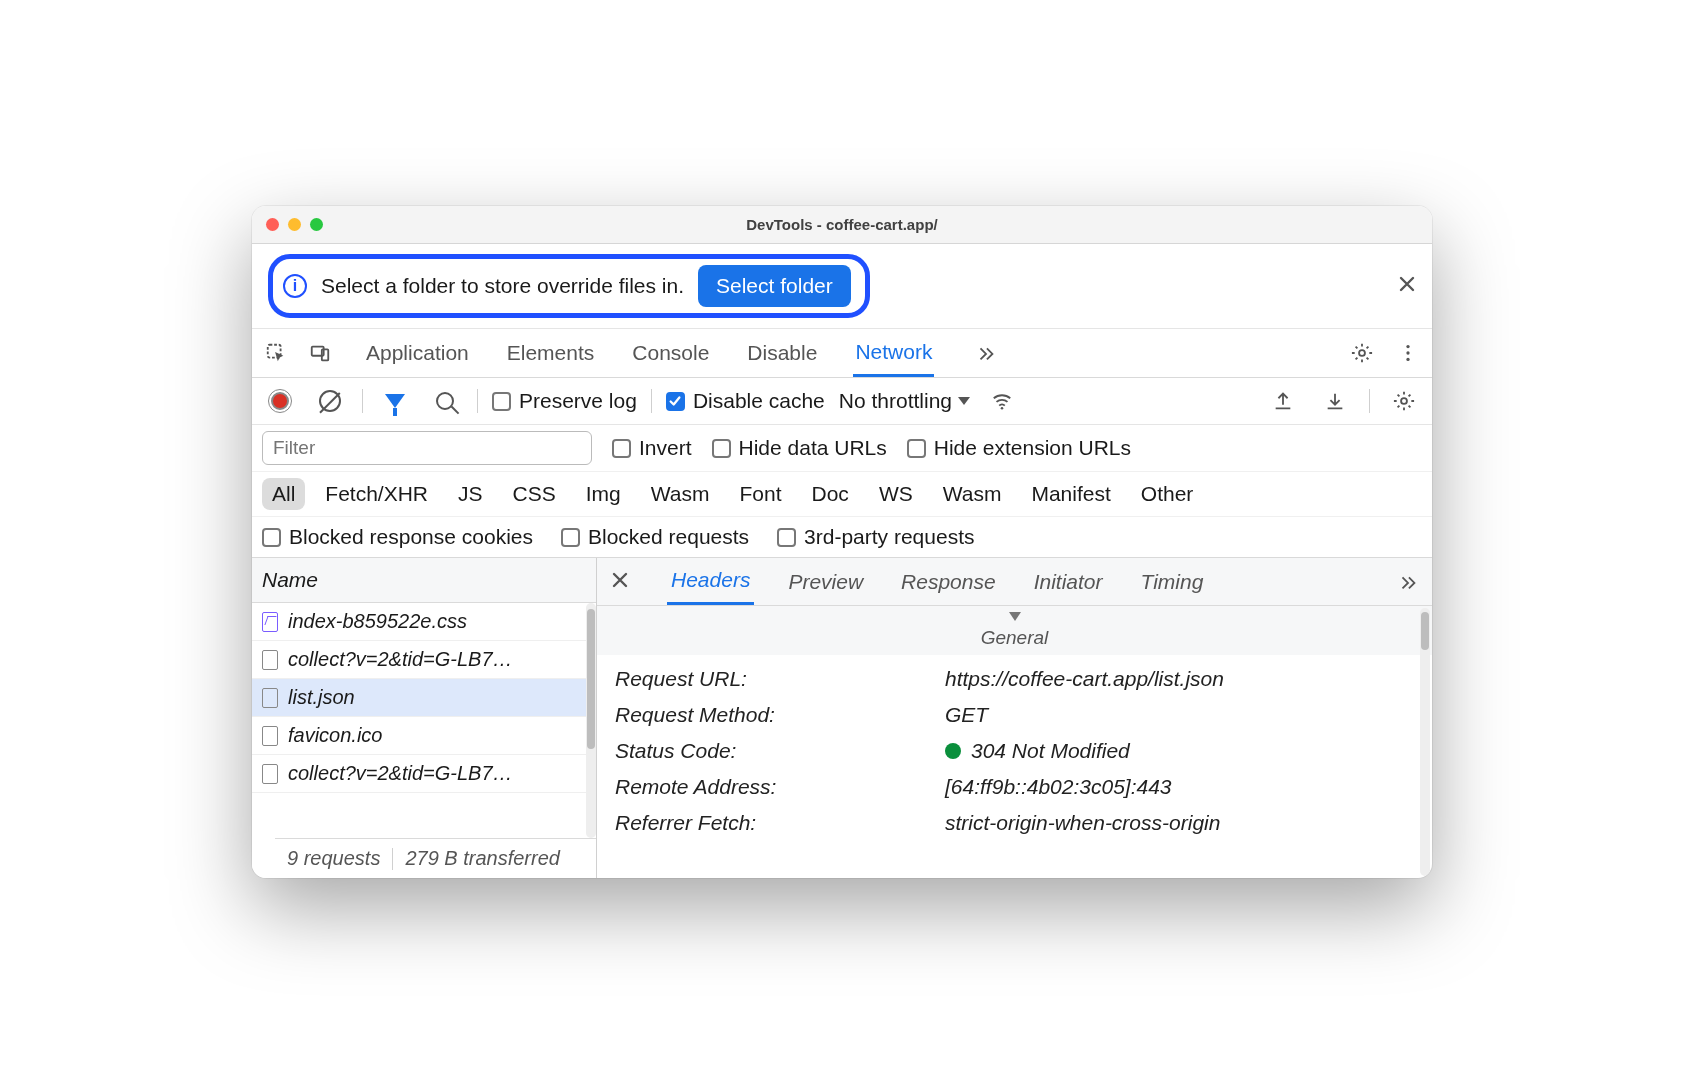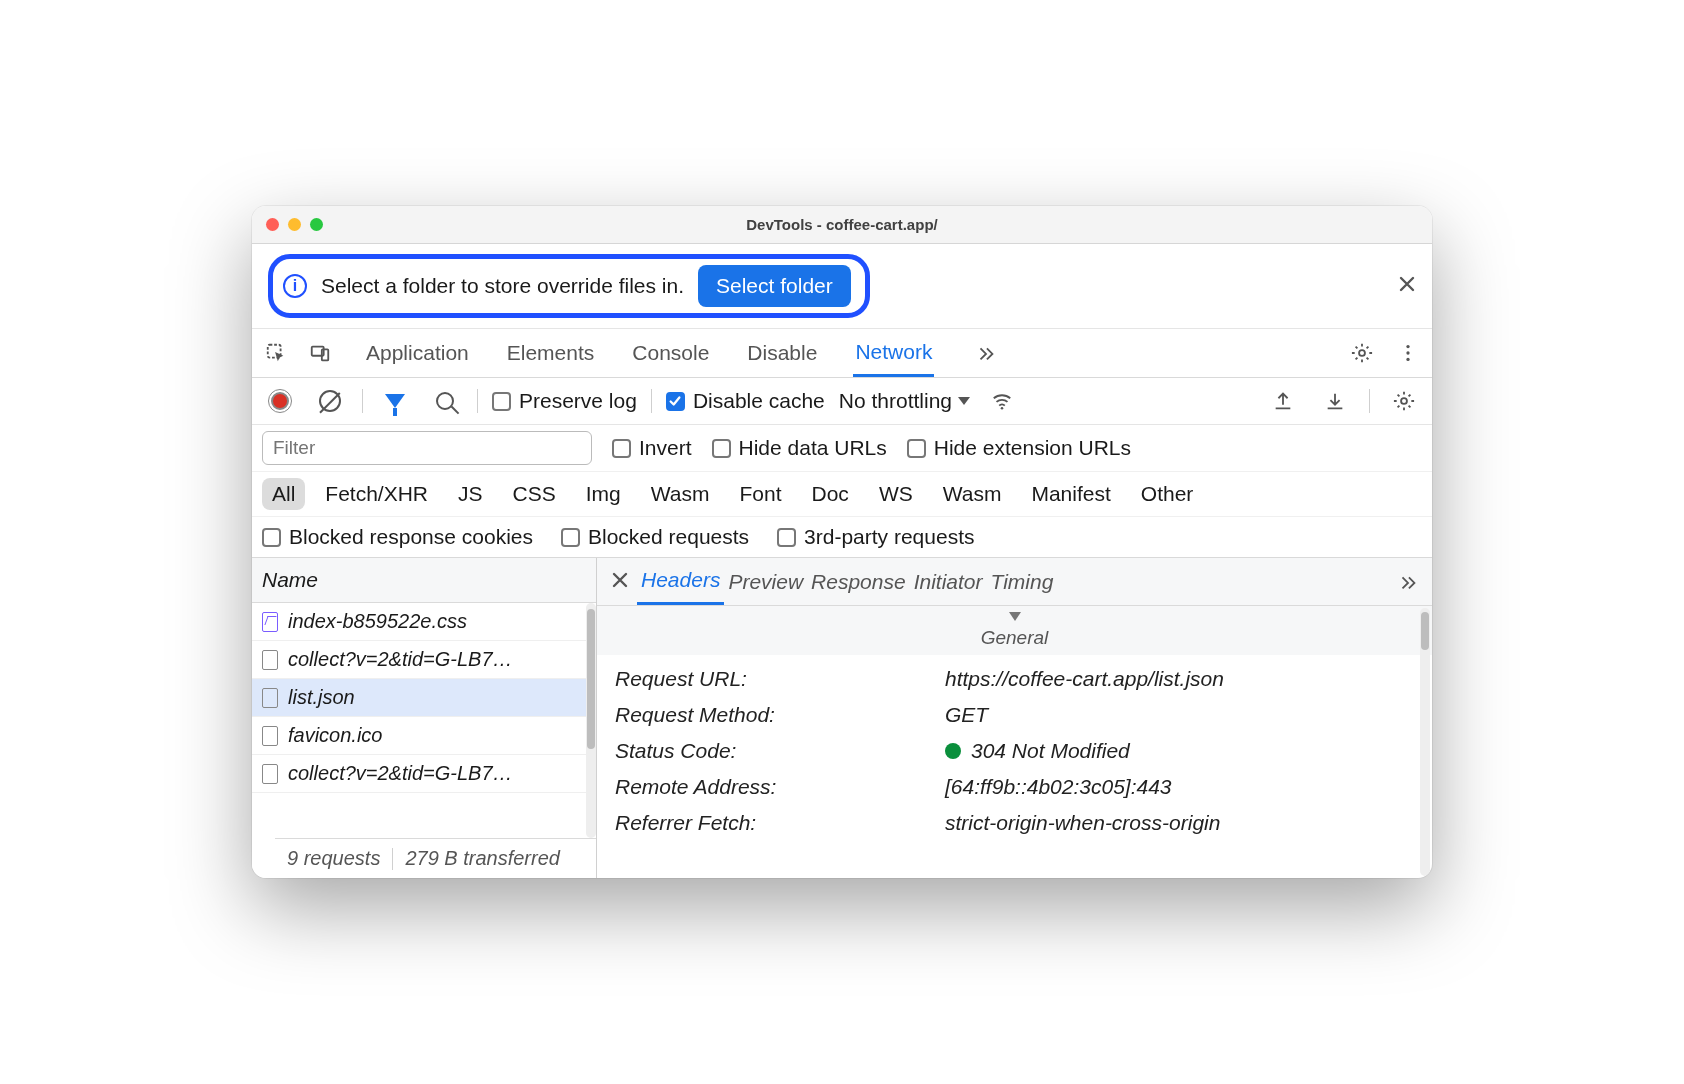--- a/index.html
+++ b/index.html
@@ -100,21 +100,21 @@
 .file-ic.css { border-color:#7a5cff; }
 .file-ic.css::after { content:''; position:absolute; left:3px; top:3px; width:8px; height:8px; border:1.6px solid #7a5cff; border-right:none; border-bottom:none; transform: skewX(-20deg); }
 .leftscroll { position:absolute; right:0; top:0; bottom:0; width:10px; background:#eee; border-radius:5px; }
 .leftscroll .thumb { position:absolute; left:1px; right:1px; top:6px; height:140px; background:#bdbdbd; border-radius:4px; }
 
 .status { display:flex; align-items:center; gap:0; border-top:1px solid #dadada;margin-left:23px; }
 .status > div { padding:8px 12px; font-size:20px; color:#555; }
 .status .sepv { width:1px; height:22px; background:#d0d0d0; padding:0; }
 
 .rightpane { flex:1; display:flex; flex-direction:column; overflow:hidden; position:relative; }
-.detail-tabs { display:flex; align-items:center; padding:0 6px; height:48px; background:#f6f7f8; border-bottom:1px solid #dadada;text-align:right; }
+.detail-tabs { display:flex; align-items:center; gap:30px; padding:0 6px; height:48px; background:#f6f7f8; border-bottom:1px solid #dadada;text-align:right; }
 .detail-tabs .dtab { font-size:21px; color:#555; cursor:pointer; padding:10px 4px; }
 .detail-tabs .dtab.active { color:#1a73e8; border-bottom:3px solid #1a73e8; }
 .detail-tabs .xbtn { cursor:pointer; padding:0 8px; }
 
 .section { padding:6px 10px; font-size:19px; color:#555; background:#f6f7f8; display:flex; align-items:center; gap:6px; cursor:pointer;flex-direction:column; }
 .tri { width:0;height:0;border-left:6px solid transparent;border-right:6px solid transparent;border-top:9px solid #777; transform: none; }
 
 .kv { padding:6px 18px 6px 18px; }
 .kvrow { display:flex; padding:6px 0; font-size:21px; }
 .kvrow .k { width: 330px; color:#222; }

